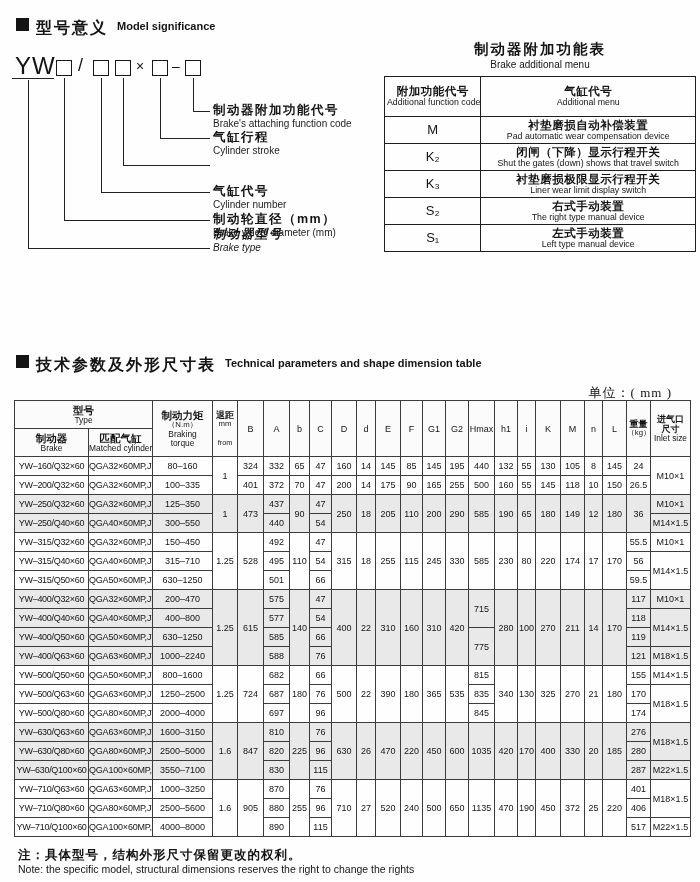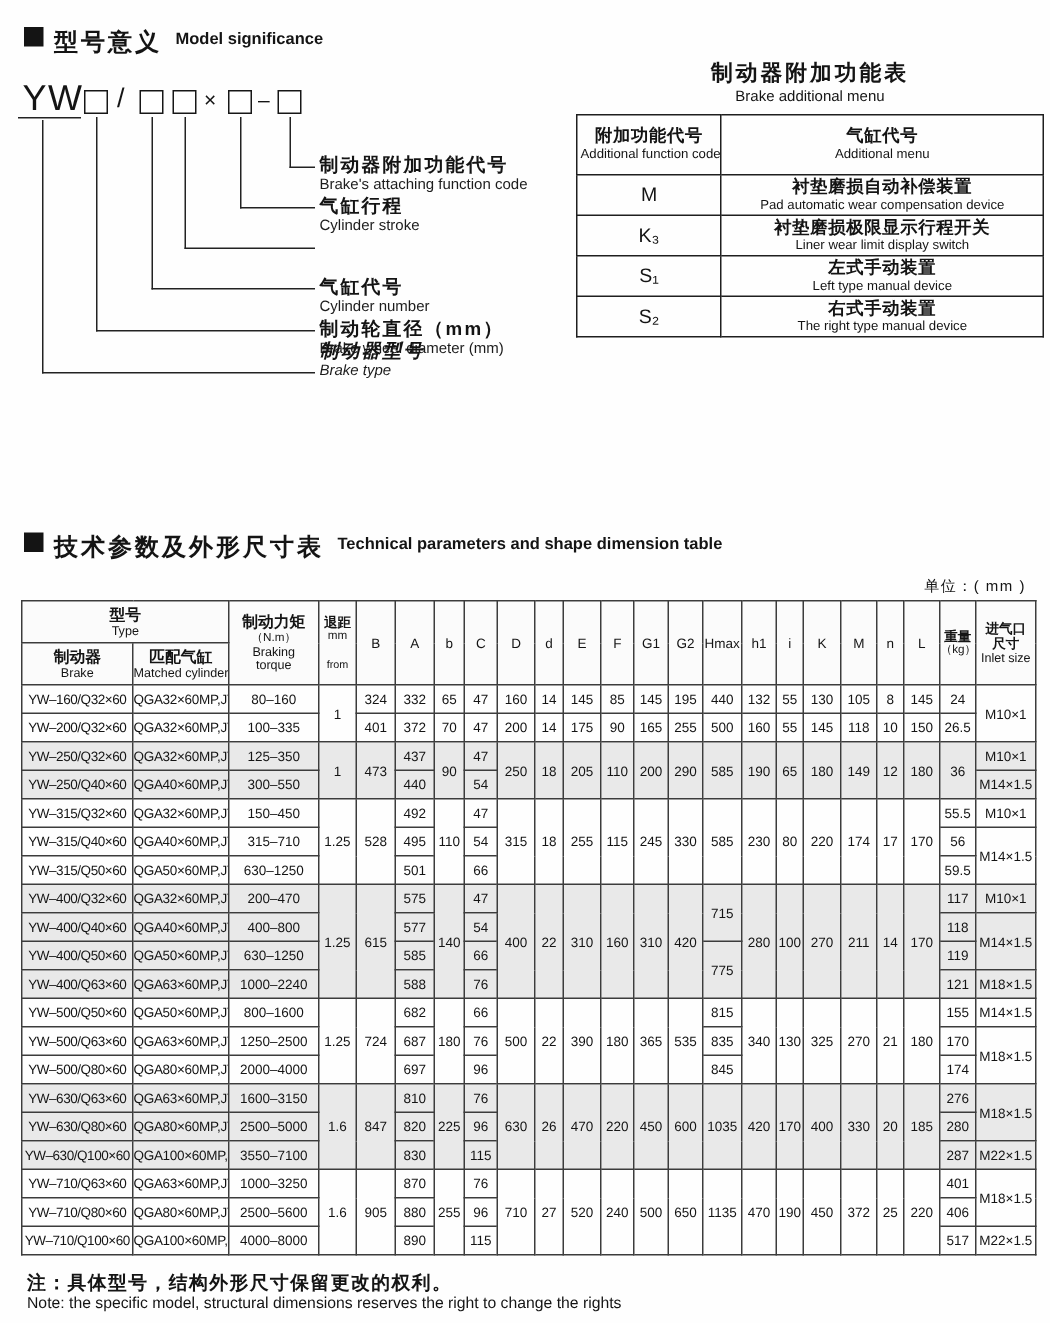--- a/index.html
+++ b/index.html
@@ -32,21 +32,21 @@
   .func-title .en { font-size:10px; margin-top:1px; }
   table.func { border-collapse:collapse; table-layout:fixed; width:100%; margin-top:6px; }
   .func th, .func td { border:1.4px solid #1e1e1e; text-align:center; vertical-align:middle; padding:1px 2px; }
   .func th { height:40px; font-weight:normal; }
   .func td { height:27px; }
   .func .zh { font-size:11.5px; font-weight:bold; letter-spacing:0.5px; line-height:1.15; }
   .func .en { font-size:8.8px; line-height:1.05; white-space:nowrap; }
   .func .code { font-size:13px; }
 
   
-  .unit { position:absolute; right:16px; top:384px; font-size:10px; letter-spacing:1px; }
+  .unit { position:absolute; right:28px; top:384px; font-size:13px; letter-spacing:1px;font-family:Liberation Serif, serif; }
   table.main { position:absolute; left:14px; top:400px; width:672px;
                border-collapse:collapse; table-layout:fixed; border:1.6px solid #111; }
   .main th, .main td { border:1px solid #3c3c3c; text-align:center; vertical-align:middle;
                        padding:0; font-size:9px; white-space:nowrap; overflow:hidden; }
   .main thead tr { height:28px; }
   .main thead th { font-weight:normal; background:#fbfbfb; }
   .main tbody td { height:19px; }
   .h-zh { font-size:10.5px; font-weight:bold; line-height:1.15; }
   .h-en { font-size:8.4px; line-height:1.1; }
   .h-sub { font-size:7.8px; line-height:1.1; }
@@ -138,38 +138,45 @@
       </thead>
       <tbody>
         <tr>
           <td class="code">M</td>
           <td>
             <div class="zh">衬垫磨损自动补偿装置</div>
               <div class="en">Pad automatic wear compensation device</div>
           </td>
         </tr>
         <tr>
+          <td class="code">K₂</td>
+          <td>
+            <div class="zh">闭闸（下降）显示行程开关</div>
+              <div class="en">Shut the gates (down) shows that travel switch</div>
+          </td>
+        </tr>
+        <tr>
           <td class="code">K₃</td>
           <td>
             <div class="zh">衬垫磨损极限显示行程开关</div>
               <div class="en">Liner wear limit display switch</div>
           </td>
         </tr>
         <tr>
+          <td class="code">S₂</td>
+          <td>
+            <div class="zh">右式手动装置</div>
+              <div class="en">The right type manual device</div>
+          </td>
+        </tr>
+        <tr>
           <td class="code">S₁</td>
           <td>
             <div class="zh">左式手动装置</div>
               <div class="en">Left type manual device</div>
-          </td>
-        </tr>
-        <tr>
-          <td class="code">S₂</td>
-          <td>
-            <div class="zh">右式手动装置</div>
-              <div class="en">The right type manual device</div>
           </td>
         </tr>
       </tbody>
     </table>
   </div>
 
   <div class="sec-header" style="left:16px; top:355px;">
     <span class="bullet"></span>
     <span class="sec-zh">技术参数及外形尺寸表</span>
     <span class="sec-en">Technical parameters and shape dimension table</span>

